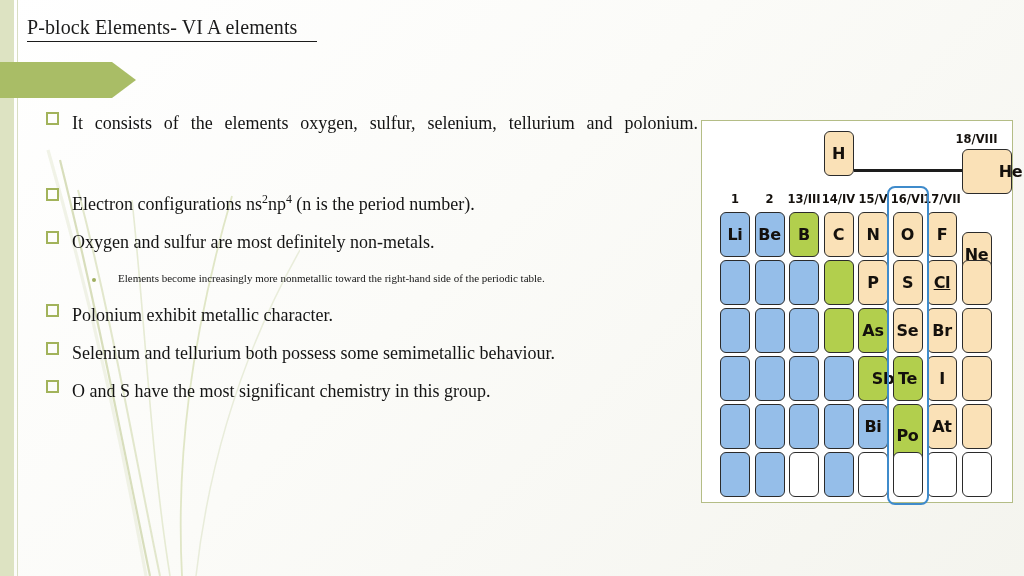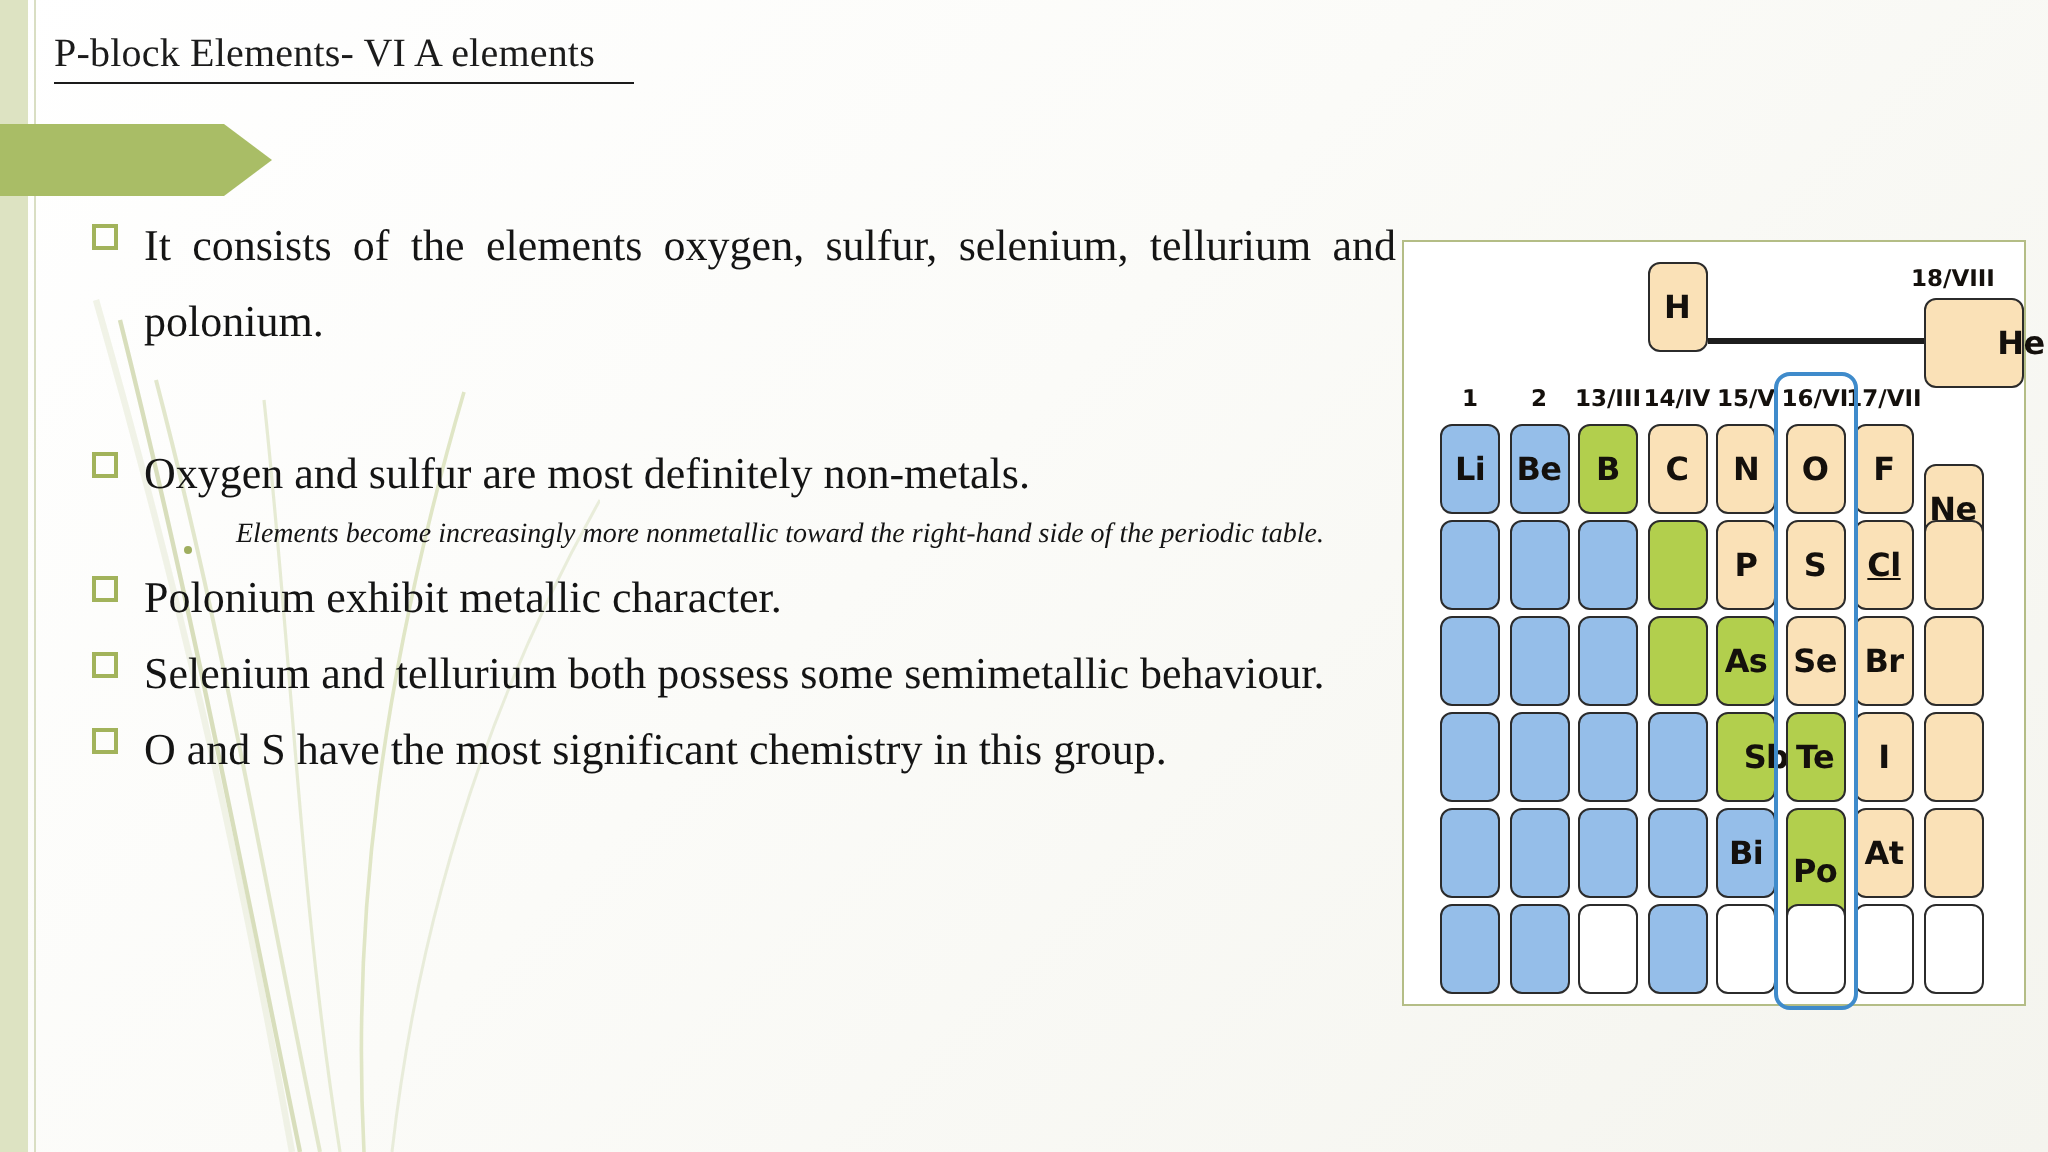--- a/index.html
+++ b/index.html
@@ -86,21 +86,21 @@
     flex: 0 0 auto;
     width: 13px; height: 13px;
     margin-top: 8px;
     margin-right: 13px;
     border: 2px solid #a2b35b;
     background: transparent;
     box-sizing: border-box;
   }
   .bullet-text {
     flex: 1 1 auto;
-    font-size: 22px;
+    font-size: 18px;
     line-height: 38px;
     color: #141414;
   }
   .bullet-text.justify {
     text-align: justify;
   }
   .bullet-text.justify::after {
     content: "";
     display: inline-block;
     width: 100%;
@@ -116,23 +116,22 @@
   .sub-mark {
     flex: 0 0 auto;
     width: 4px; height: 4px;
     border-radius: 50%;
     background: #9fae5f;
     margin-top: 17px;
     margin-right: 22px;
   }
   .sub-text {
     flex: 1 1 auto;
-    font-size: 14px;
-    line-height: 24px;
-    font-style: italic;
+    font-size: 11px;
+    line-height: 35px;
     color: #141414;
   }
 
   sub, sup { font-size: 0.66em; }
 
   
   .pt-frame {
     position: absolute;
     left: 701px; top: 120px;
     width: 312px; height: 383px;
@@ -212,20 +211,24 @@
   <div class="title">P-block Elements- VI A  elements</div>
   <div class="title-underline"></div>
 
   <div class="body-list">
 
     <div class="bullet-row">
       <div class="bullet-mark"></div>
       <div class="bullet-text justify">It consists of the elements oxygen, sulfur, selenium, tellurium and polonium.</div>
     </div>
 
+    <div class="bullet-row">
+      <div class="bullet-mark"></div>
+      <div class="bullet-text"><span>Electron configurations ns</span><sup>2</sup><span>np</span><sup>4</sup><span> (n is the period number).</span></div>
+    </div>
 
 
     <div class="bullet-row">
       <div class="bullet-mark"></div>
       <div class="bullet-text">Oxygen and sulfur are most definitely non-metals.</div>
     </div>
 
     <div class="sub-row">
       <div class="sub-mark"></div>
       <div class="sub-text">Elements become increasingly more nonmetallic toward the right-hand side of the periodic table.</div>

